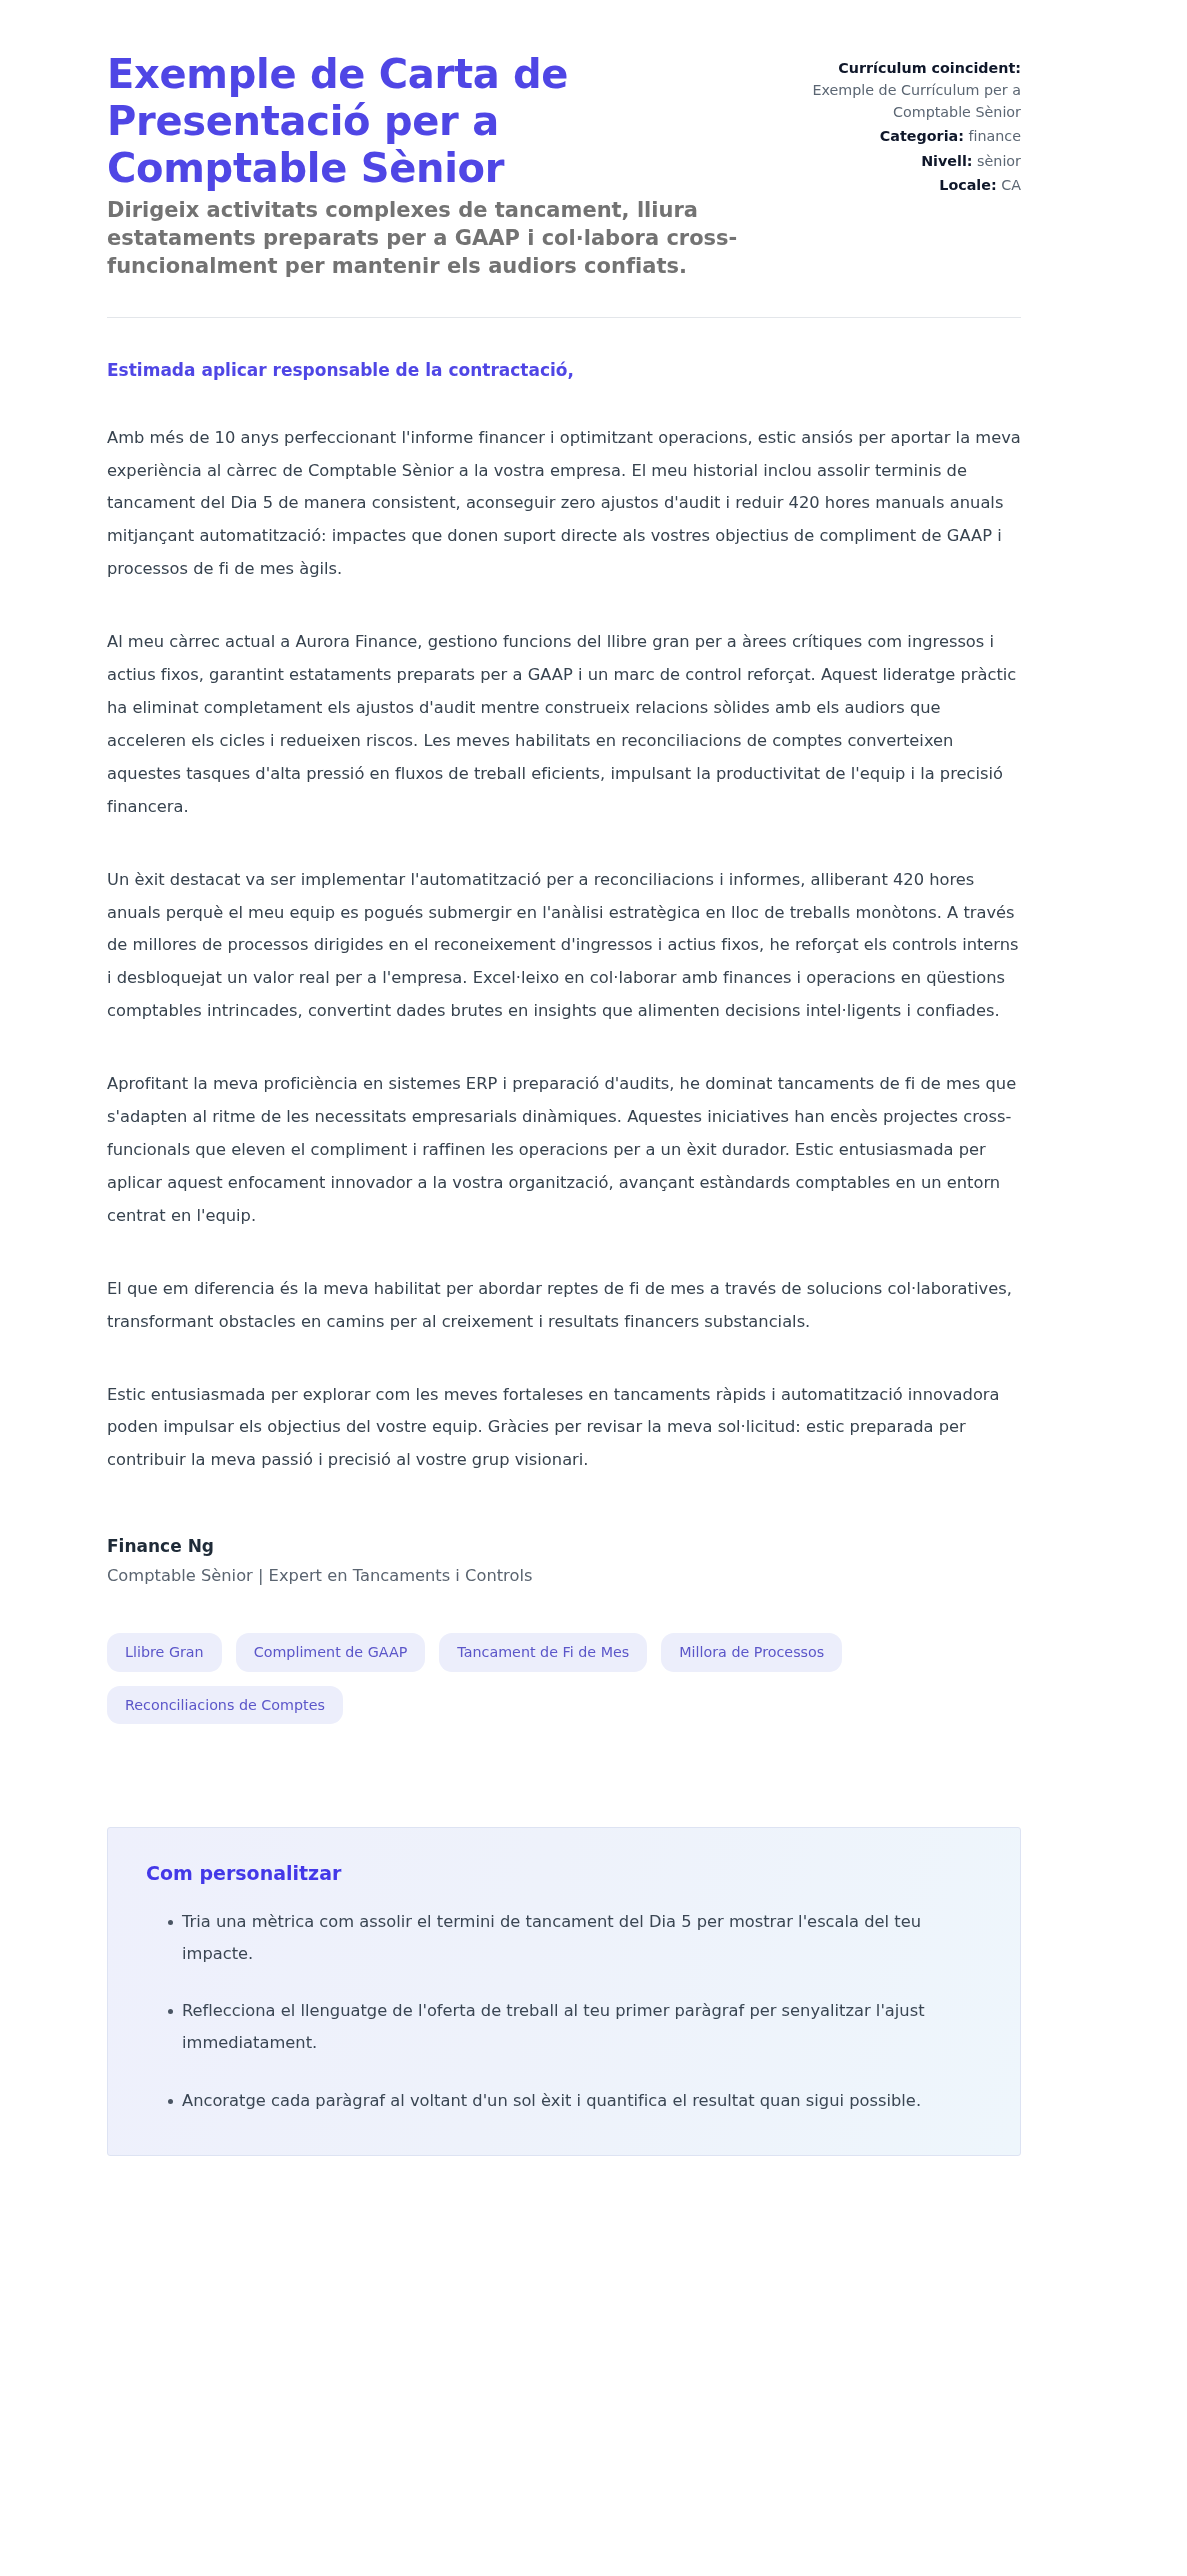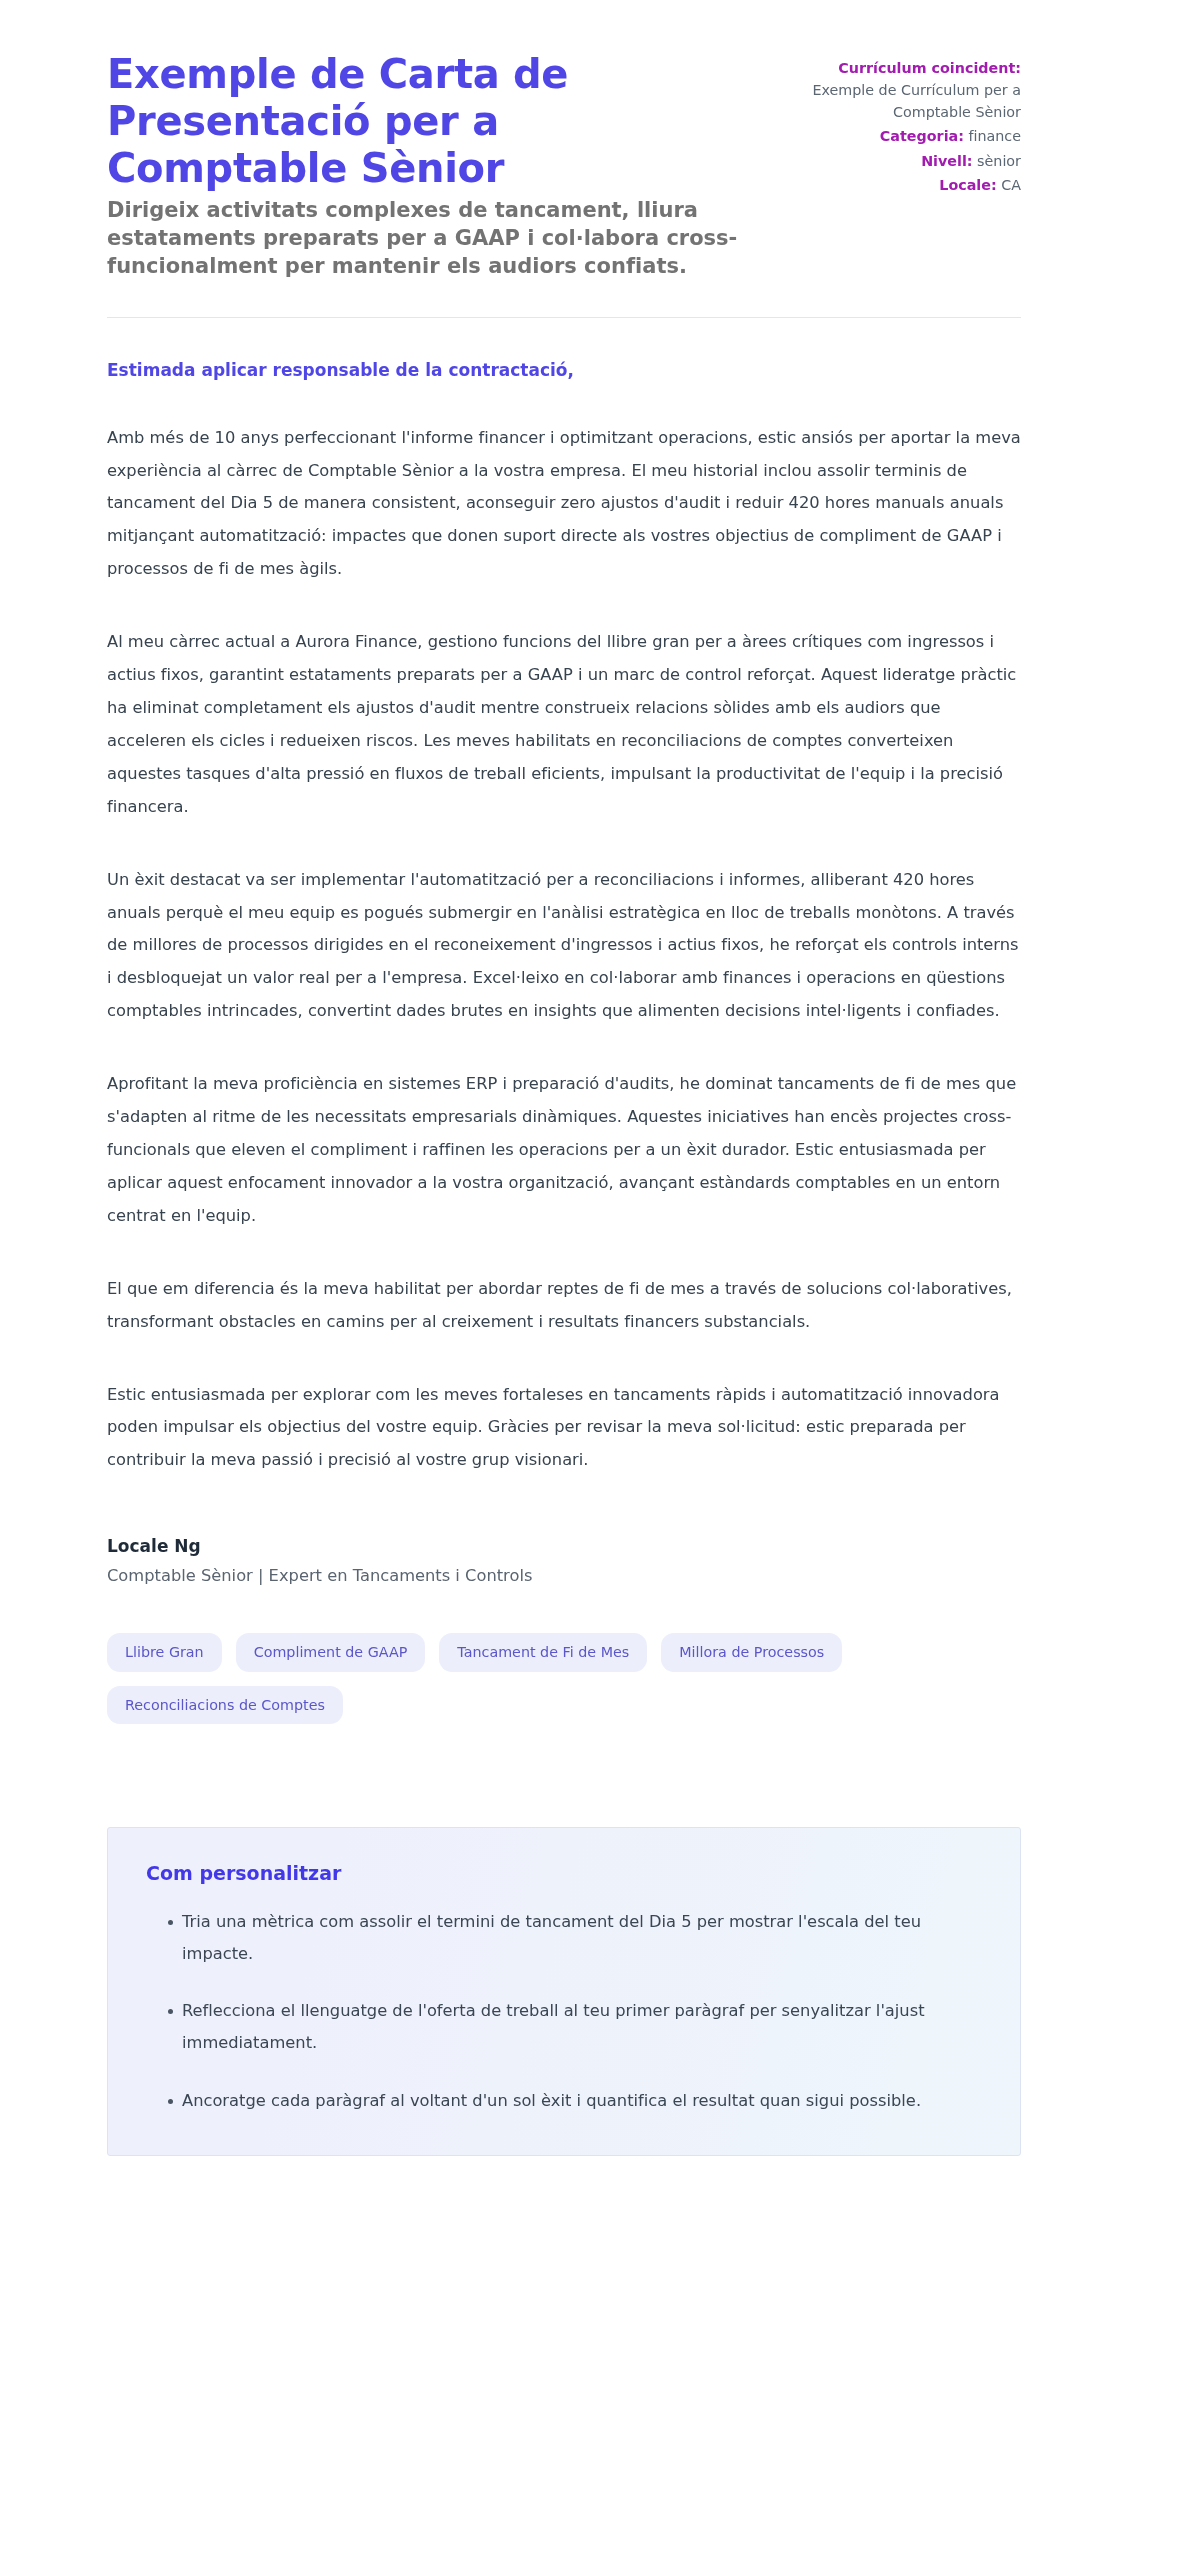--- a/index.html
+++ b/index.html
@@ -55,21 +55,21 @@
     font-size: 14.3px;
     line-height: 1.55;
     color: #4a5663;
     padding-top: 6px;
   }
   .meta-row {
     margin: 0 0 2px 0;
   }
   .meta-label {
     font-weight: 700;
-    color: #a21caf;
+    color: #0f172a;
   }
   .meta-value {
     font-weight: 400;
     color: #5b6673;
   }
 
   .divider {
     border: 0;
     border-top: 1px solid #e3e6ea;
     margin: 36px 0 0 0;
@@ -213,21 +213,21 @@
     <p class="para">Amb més de 10 anys perfeccionant l'informe financer i optimitzant operacions, estic ansiós per aportar la meva experiència al càrrec de Comptable Sènior a la vostra empresa. El meu historial inclou assolir terminis de tancament del Dia 5 de manera consistent, aconseguir zero ajustos d'audit i reduir 420 hores manuals anuals mitjançant automatització: impactes que donen suport directe als vostres objectius de compliment de GAAP i processos de fi de mes àgils.</p>
     <p class="para">Al meu càrrec actual a Aurora Finance, gestiono funcions del llibre gran per a àrees crítiques com ingressos i actius fixos, garantint estataments preparats per a GAAP i un marc de control reforçat. Aquest lideratge pràctic ha eliminat completament els ajustos d'audit mentre construeix relacions sòlides amb els audiors que acceleren els cicles i redueixen riscos. Les meves habilitats en reconciliacions de comptes converteixen aquestes tasques d'alta pressió en fluxos de treball eficients, impulsant la productivitat de l'equip i la precisió financera.</p>
     <p class="para">Un èxit destacat va ser implementar l'automatització per a reconciliacions i informes, alliberant 420 hores anuals perquè el meu equip es pogués submergir en l'anàlisi estratègica en lloc de treballs monòtons. A través de millores de processos dirigides en el reconeixement d'ingressos i actius fixos, he reforçat els controls interns i desbloquejat un valor real per a l'empresa. Excel·leixo en col·laborar amb finances i operacions en qüestions comptables intrincades, convertint dades brutes en insights que alimenten decisions intel·ligents i confiades.</p>
     <p class="para">Aprofitant la meva proficiència en sistemes ERP i preparació d'audits, he dominat tancaments de fi de mes que s'adapten al ritme de les necessitats empresarials dinàmiques. Aquestes iniciatives han encès projectes cross-funcionals que eleven el compliment i raffinen les operacions per a un èxit durador. Estic entusiasmada per aplicar aquest enfocament innovador a la vostra organització, avançant estàndards comptables en un entorn centrat en l'equip.</p>
     <p class="para">El que em diferencia és la meva habilitat per abordar reptes de fi de mes a través de solucions col·laboratives, transformant obstacles en camins per al creixement i resultats financers substancials.</p>
     <p class="para">Estic entusiasmada per explorar com les meves fortaleses en tancaments ràpids i automatització innovadora poden impulsar els objectius del vostre equip. Gràcies per revisar la meva sol·licitud: estic preparada per contribuir la meva passió i precisió al vostre grup visionari.</p>
 
   </div>
 
   <div class="signature">
-    <p class="sig-name">Locale Ng</p>
+    <p class="sig-name">Finance Ng</p>
     <p class="sig-role">Comptable Sènior | Expert en Tancaments i Controls</p>
   </div>
 
   <div class="tags">
     <span class="tag">Llibre Gran</span>
     <span class="tag">Compliment de GAAP</span>
     <span class="tag">Tancament de Fi de Mes</span>
     <span class="tag">Millora de Processos</span>
     <span class="tag">Reconciliacions de Comptes</span>
   </div>

